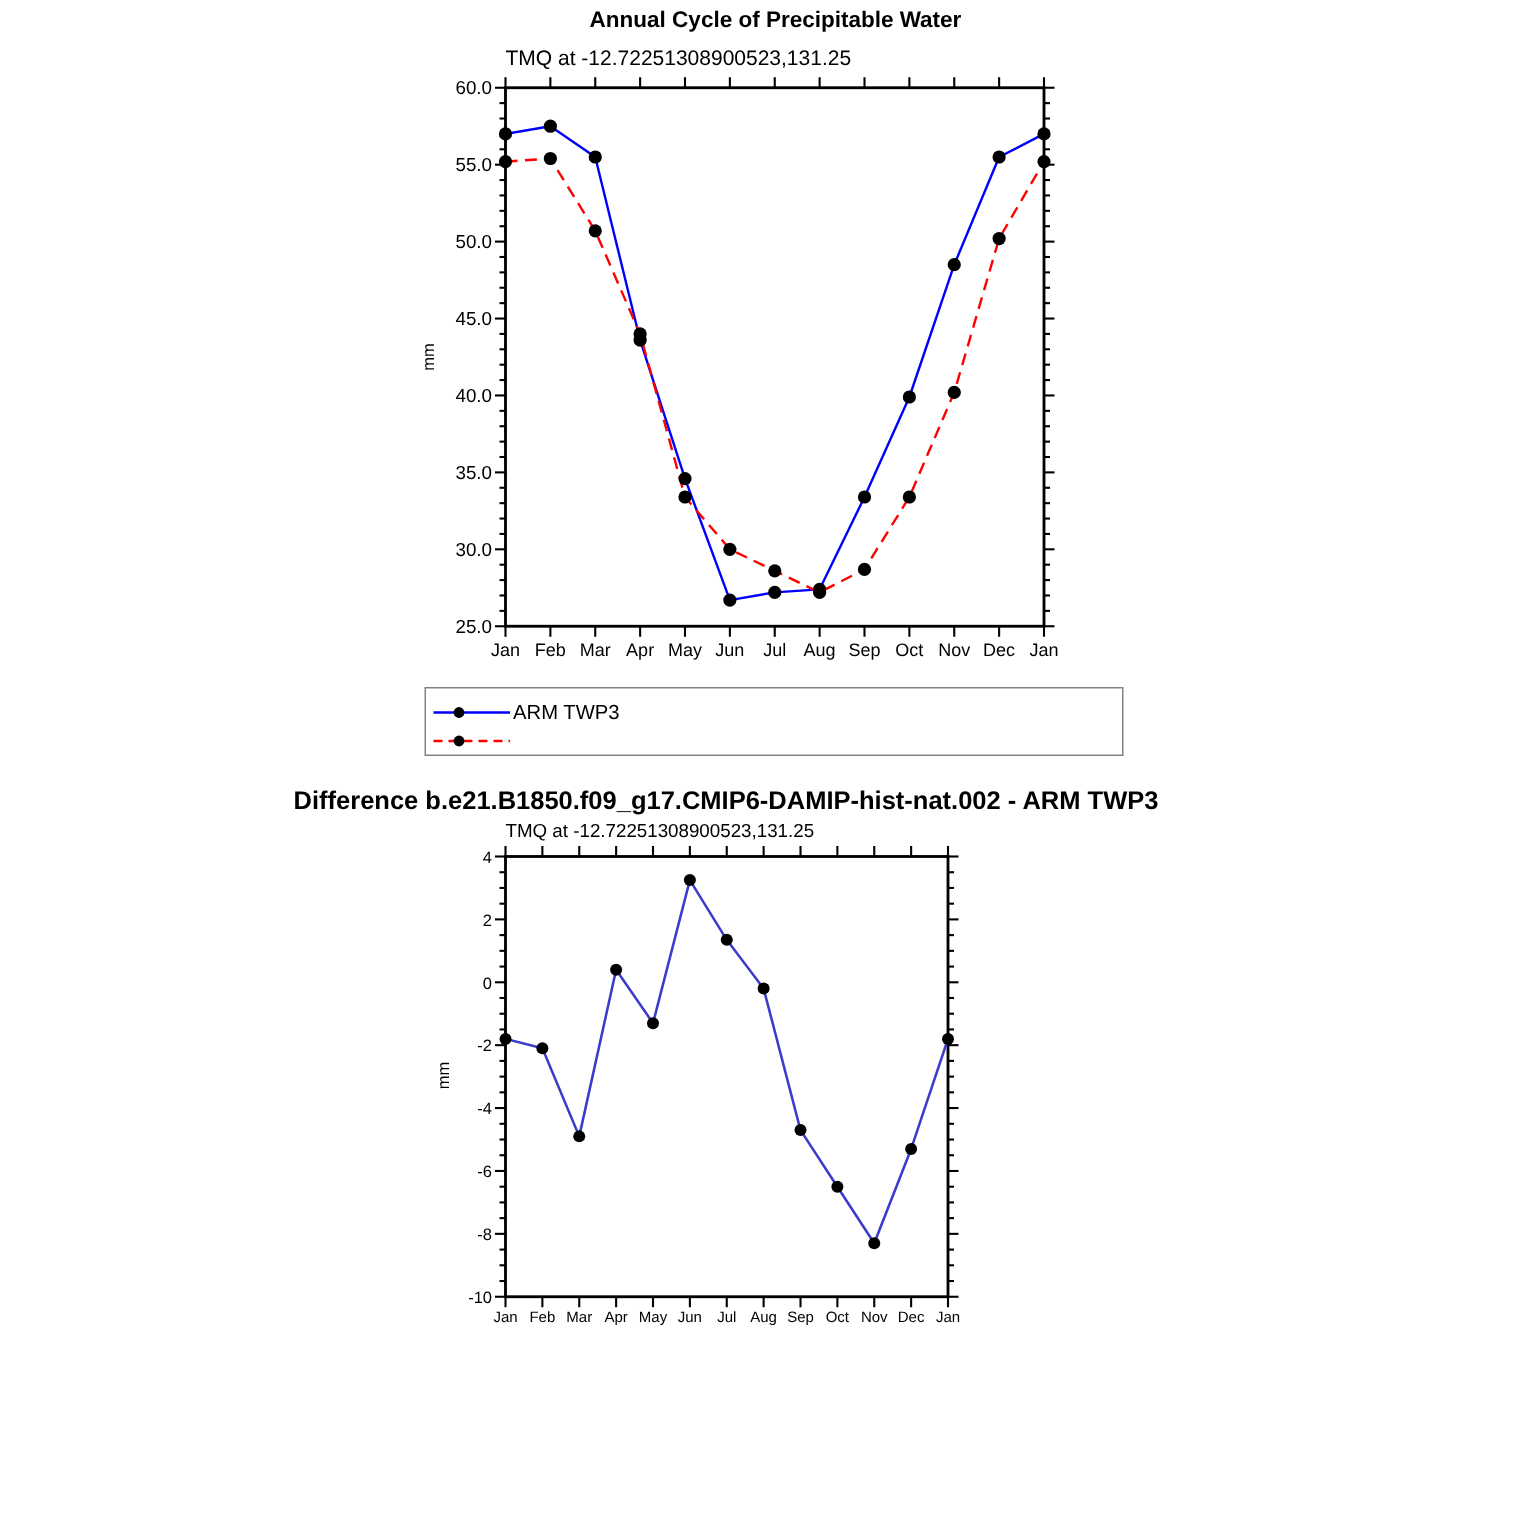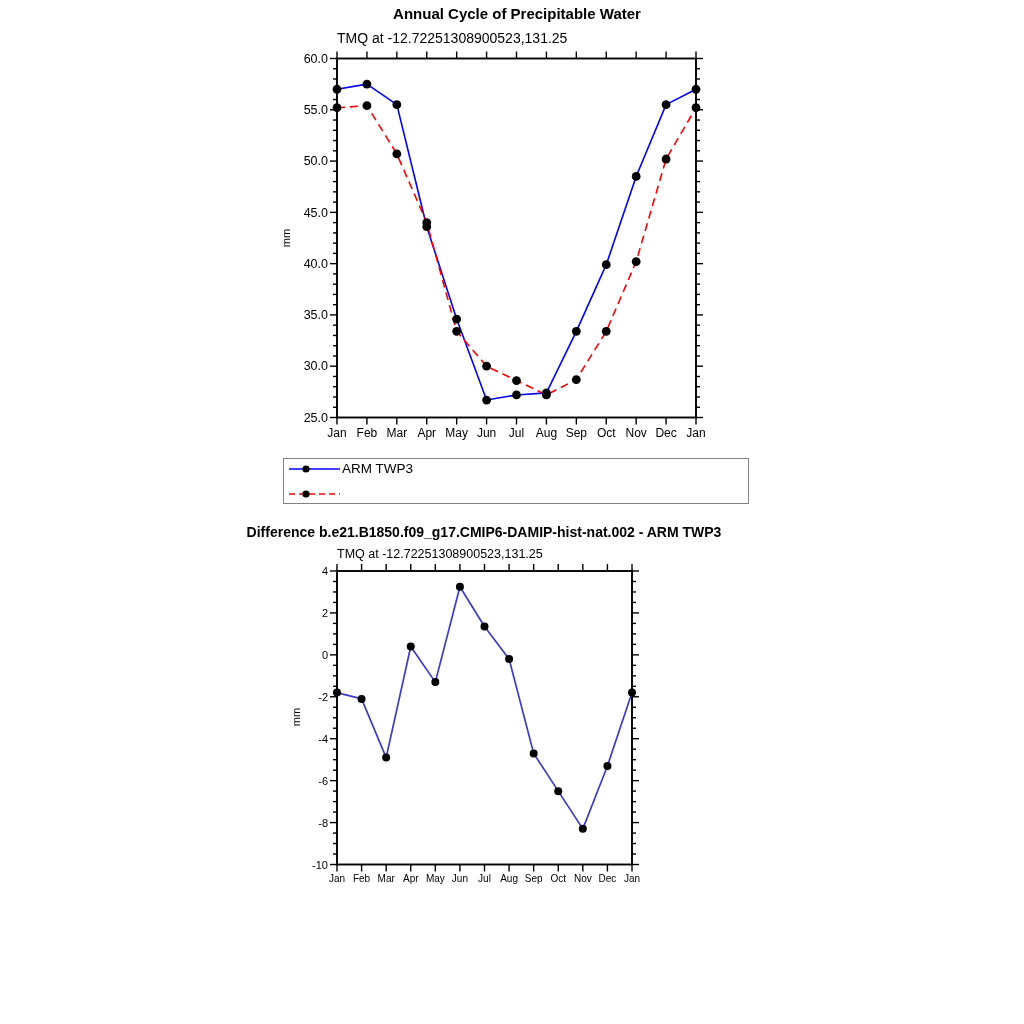--- a/index.html
+++ b/index.html
@@ -1,30 +1,30 @@
 <!DOCTYPE html>
 <html><head>
 <meta charset="utf-8">
 <style>
   html,body{margin:0;padding:0;background:#ffffff;}
   .page{position:relative;width:1024px;height:1024px;background:#ffffff;overflow:hidden;
         font-family:"Liberation Sans", sans-serif;color:#000;}
   #charts-svg{position:absolute;left:0;top:0;}
   .title{position:absolute;transform:translateX(-50%);font-weight:bold;white-space:nowrap;text-align:center;}
   .t0{left:517px;top:5px;font-size:15px;}
-  .t1{left:484px;top:524px;font-size:14px;}
+  .t1{left:484px;top:524px;font-size:17px;}
   .subtitle{position:absolute;white-space:nowrap;}
   .s0{left:337px;top:30px;font-size:14px;}
   .s1{left:337px;top:547px;font-size:12.5px;}
   .ylab{position:absolute;font-size:11px;transform:translate(-50%,-50%) rotate(-90deg);white-space:nowrap;}
   .y0{left:286px;top:238px;}
   .y1{left:296px;top:717px;}
   .legend{position:absolute;left:283px;top:458px;width:466px;height:46px;
           border:1.5px solid #828282;background:#ffffff;box-sizing:border-box;
-          display:flex;flex-direction:column;justify-content:space-between;padding-left:4px;}
+          display:flex;flex-direction:column;justify-content:flex-end;padding-left:4px;}
   .lrow{display:flex;align-items:center;height:19px;}
   .lsample{flex:0 0 auto;}
   .llabel{font-size:13.5px;white-space:nowrap;margin-left:1px;}
 </style>
 </head>
 <body>
 
 <div class="page">
 
   <svg id="charts-svg" width="1024" height="1024">

